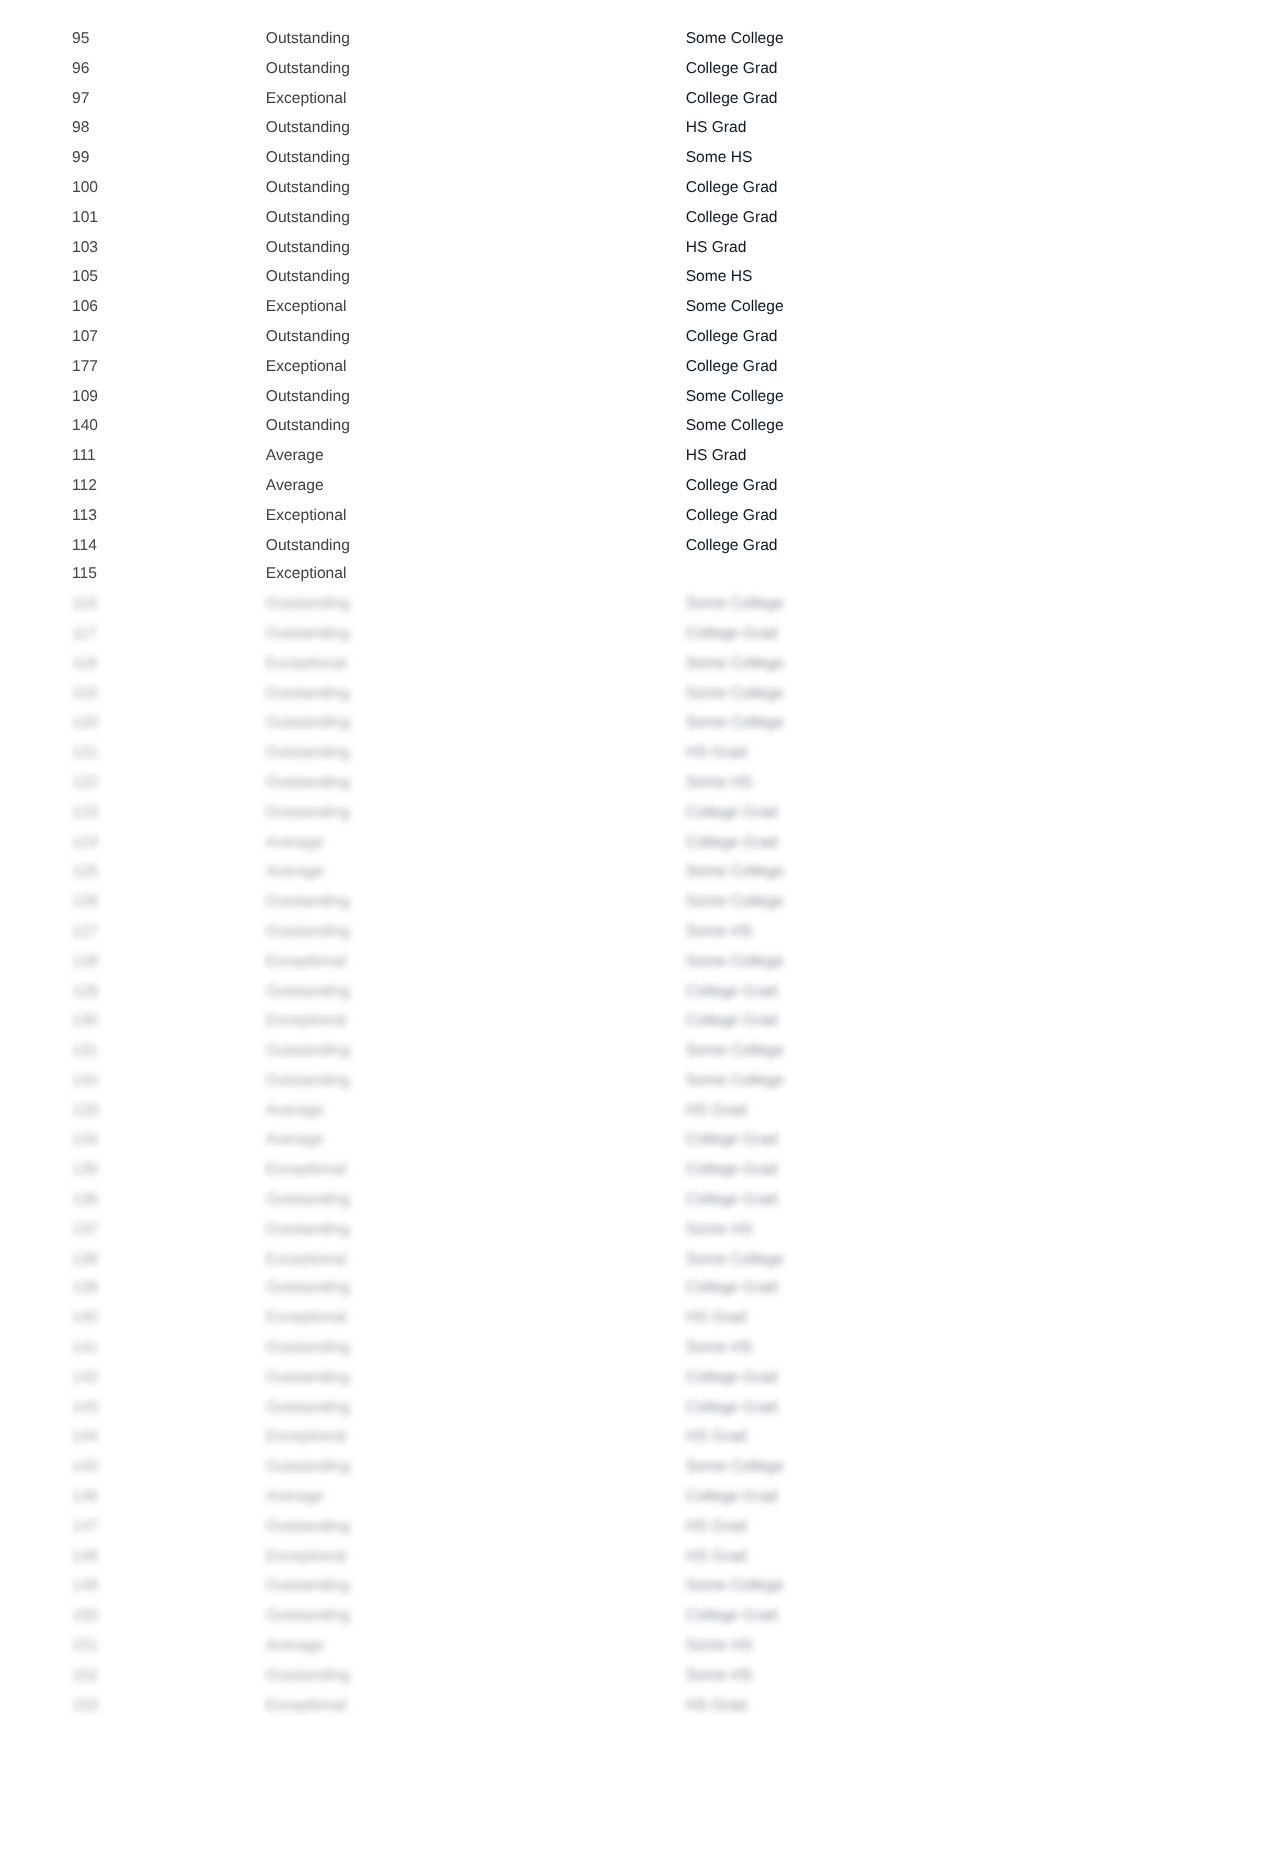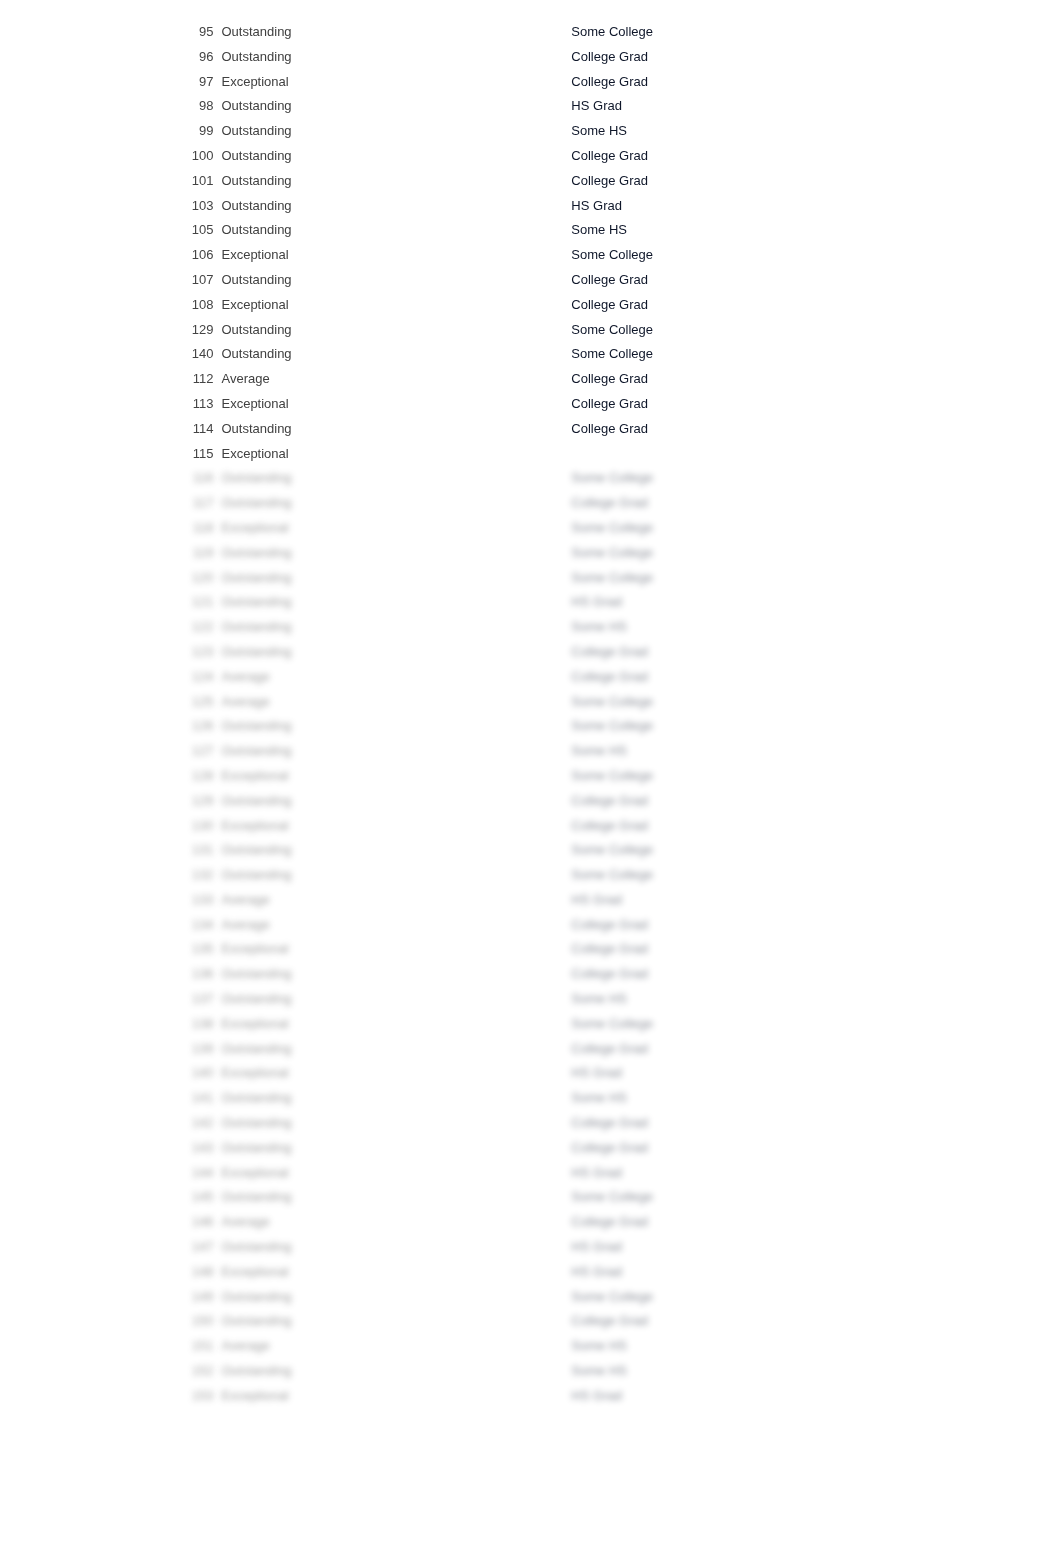--- a/index.html
+++ b/index.html
@@ -21,21 +21,21 @@
     .data-table tr {
       line-height: 1.6;
     }
     .data-table td {
       padding: 2px 8px 2px 0;
       vertical-align: top;
       white-space: nowrap;
     }
     .col-id {
       width: 60px;
-      text-align: right;
+      text-align: left;
       padding-right: 20px;
       color: #444;
     }
     .col-rating {
       width: 130px;
       color: #404040;
     }
     .col-education {
       width: 160px;
       color: #0f172a;
@@ -101,33 +101,38 @@
           <td class="col-id">106</td>
           <td class="col-rating">Exceptional</td>
           <td class="col-education">Some College</td>
         </tr>
         <tr>
           <td class="col-id">107</td>
           <td class="col-rating">Outstanding</td>
           <td class="col-education">College Grad</td>
         </tr>
         <tr>
-          <td class="col-id">108</td>
-          <td class="col-rating">Exceptional</td>
-          <td class="col-education">College Grad</td>
-        </tr>
-        <tr>
-          <td class="col-id">129</td>
+          <td class="col-id">177</td>
+          <td class="col-rating">Exceptional</td>
+          <td class="col-education">College Grad</td>
+        </tr>
+        <tr>
+          <td class="col-id">109</td>
           <td class="col-rating">Outstanding</td>
           <td class="col-education">Some College</td>
         </tr>
         <tr>
           <td class="col-id">140</td>
           <td class="col-rating">Outstanding</td>
           <td class="col-education">Some College</td>
+        </tr>
+        <tr>
+          <td class="col-id">111</td>
+          <td class="col-rating">Average</td>
+          <td class="col-education">HS Grad</td>
         </tr>
         <tr>
           <td class="col-id">112</td>
           <td class="col-rating">Average</td>
           <td class="col-education">College Grad</td>
         </tr>
         <tr>
           <td class="col-id">113</td>
           <td class="col-rating">Exceptional</td>
           <td class="col-education">College Grad</td>

